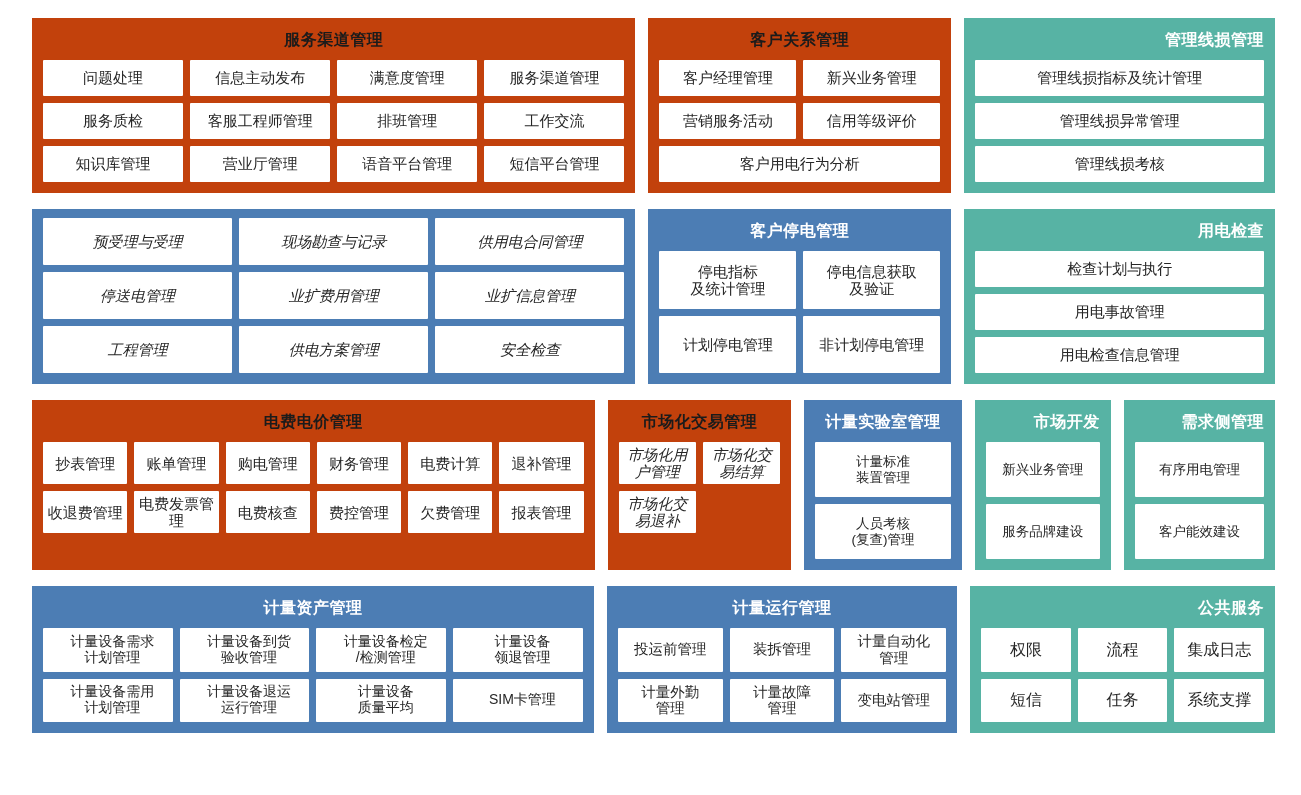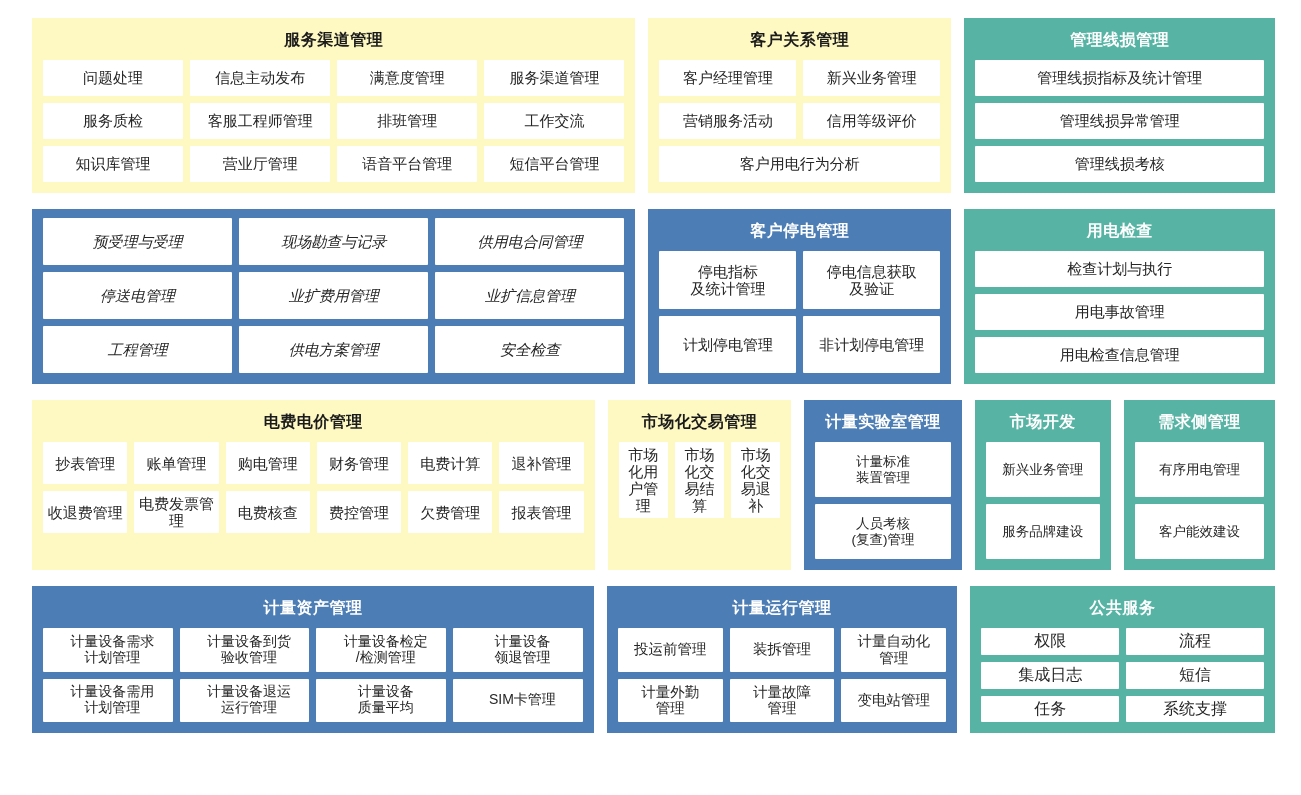--- a/index.html
+++ b/index.html
@@ -32,36 +32,36 @@
     flex: 0 0 auto;
   }
 
   
   .panel {
     box-sizing: border-box;
     padding: 9px 11px 11px 11px;
     display: flex;
     flex-direction: column;
   }
-  .panel.light  { background: #fef9c3; }
+  .panel.light  { background: #c2410c; }
   .panel.blue   { background: #4c7db4; }
   .panel.teal   { background: #57b3a4; }
 
   .panel-title {
     text-align: center;
     font-weight: bold;
     font-size: 16px;
     line-height: 22px;
     letter-spacing: 0.5px;
     margin: 2px 0 9px 0;
     white-space: nowrap;
   }
   .panel.light > .panel-title { color: #1b1b1b; }
   .panel.blue  > .panel-title { color: #ffffff; }
-  .panel.teal  > .panel-title { color: #ffffff; }
+  .panel.teal  > .panel-title { color: #ffffff; text-align: right; }
 
   .grid {
     display: grid;
     gap: 7px;
     flex: 1 1 auto;
   }
 
   .tile {
     background: #ffffff;
     color: #262626;
@@ -99,33 +99,33 @@
   .r2 .p3 .grid { grid-template-columns: 1fr; grid-template-rows: repeat(3, 1fr); }
 
   
   .r3 { height: 170px; }
   .r3 .p1 { width: 566px; }
   .r3 .p2 { width: 185px; }
   .r3 .p3 { width: 158px; }
   .r3 .p4 { width: 137px; }
   .r3 .p5 { width: 152px; }
   .r3 .p1 .grid { grid-template-columns: repeat(6, 1fr); grid-template-rows: repeat(3, 1fr); }
-  .r3 .p2 .grid { grid-template-columns: 1fr 1fr 1fr; grid-template-rows: repeat(3, 1fr); }
+  .r3 .p2 .grid { grid-template-columns: 1fr 1fr; grid-template-rows: repeat(3, 1fr); font-style: italic; }
   .r3 .p3 .grid { grid-template-columns: 1fr; grid-template-rows: repeat(2, 1fr); }
   .r3 .p4 .grid { grid-template-columns: 1fr; grid-template-rows: repeat(2, 1fr); }
   .r3 .p5 .grid { grid-template-columns: 1fr; grid-template-rows: repeat(2, 1fr); }
 
   
   .r4 { height: 147px; }
   .r4 .p1 { width: 566px; }
   .r4 .p2 { width: 353px; }
   .r4 .p3 { width: 307px; }
   .r4 .p1 .grid { grid-template-columns: repeat(4, 1fr); grid-template-rows: repeat(2, 1fr); }
   .r4 .p2 .grid { grid-template-columns: repeat(3, 1fr); grid-template-rows: repeat(2, 1fr); }
-  .r4 .p3 .grid { grid-template-columns: repeat(2, 1fr); grid-template-rows: repeat(2, 1fr); }
+  .r4 .p3 .grid { grid-template-columns: repeat(3, 1fr); grid-template-rows: repeat(2, 1fr); }
   .r4 .p1 .tile { font-size: 14px; padding-left: 12px; }
   .r4 .p2 .tile { font-size: 14.5px; }
   .r4 .p3 .tile { font-size: 16px; }
 </style>
 </head>
 <body>
 
 <div id="canvas">
 
   <div class="band r1">

